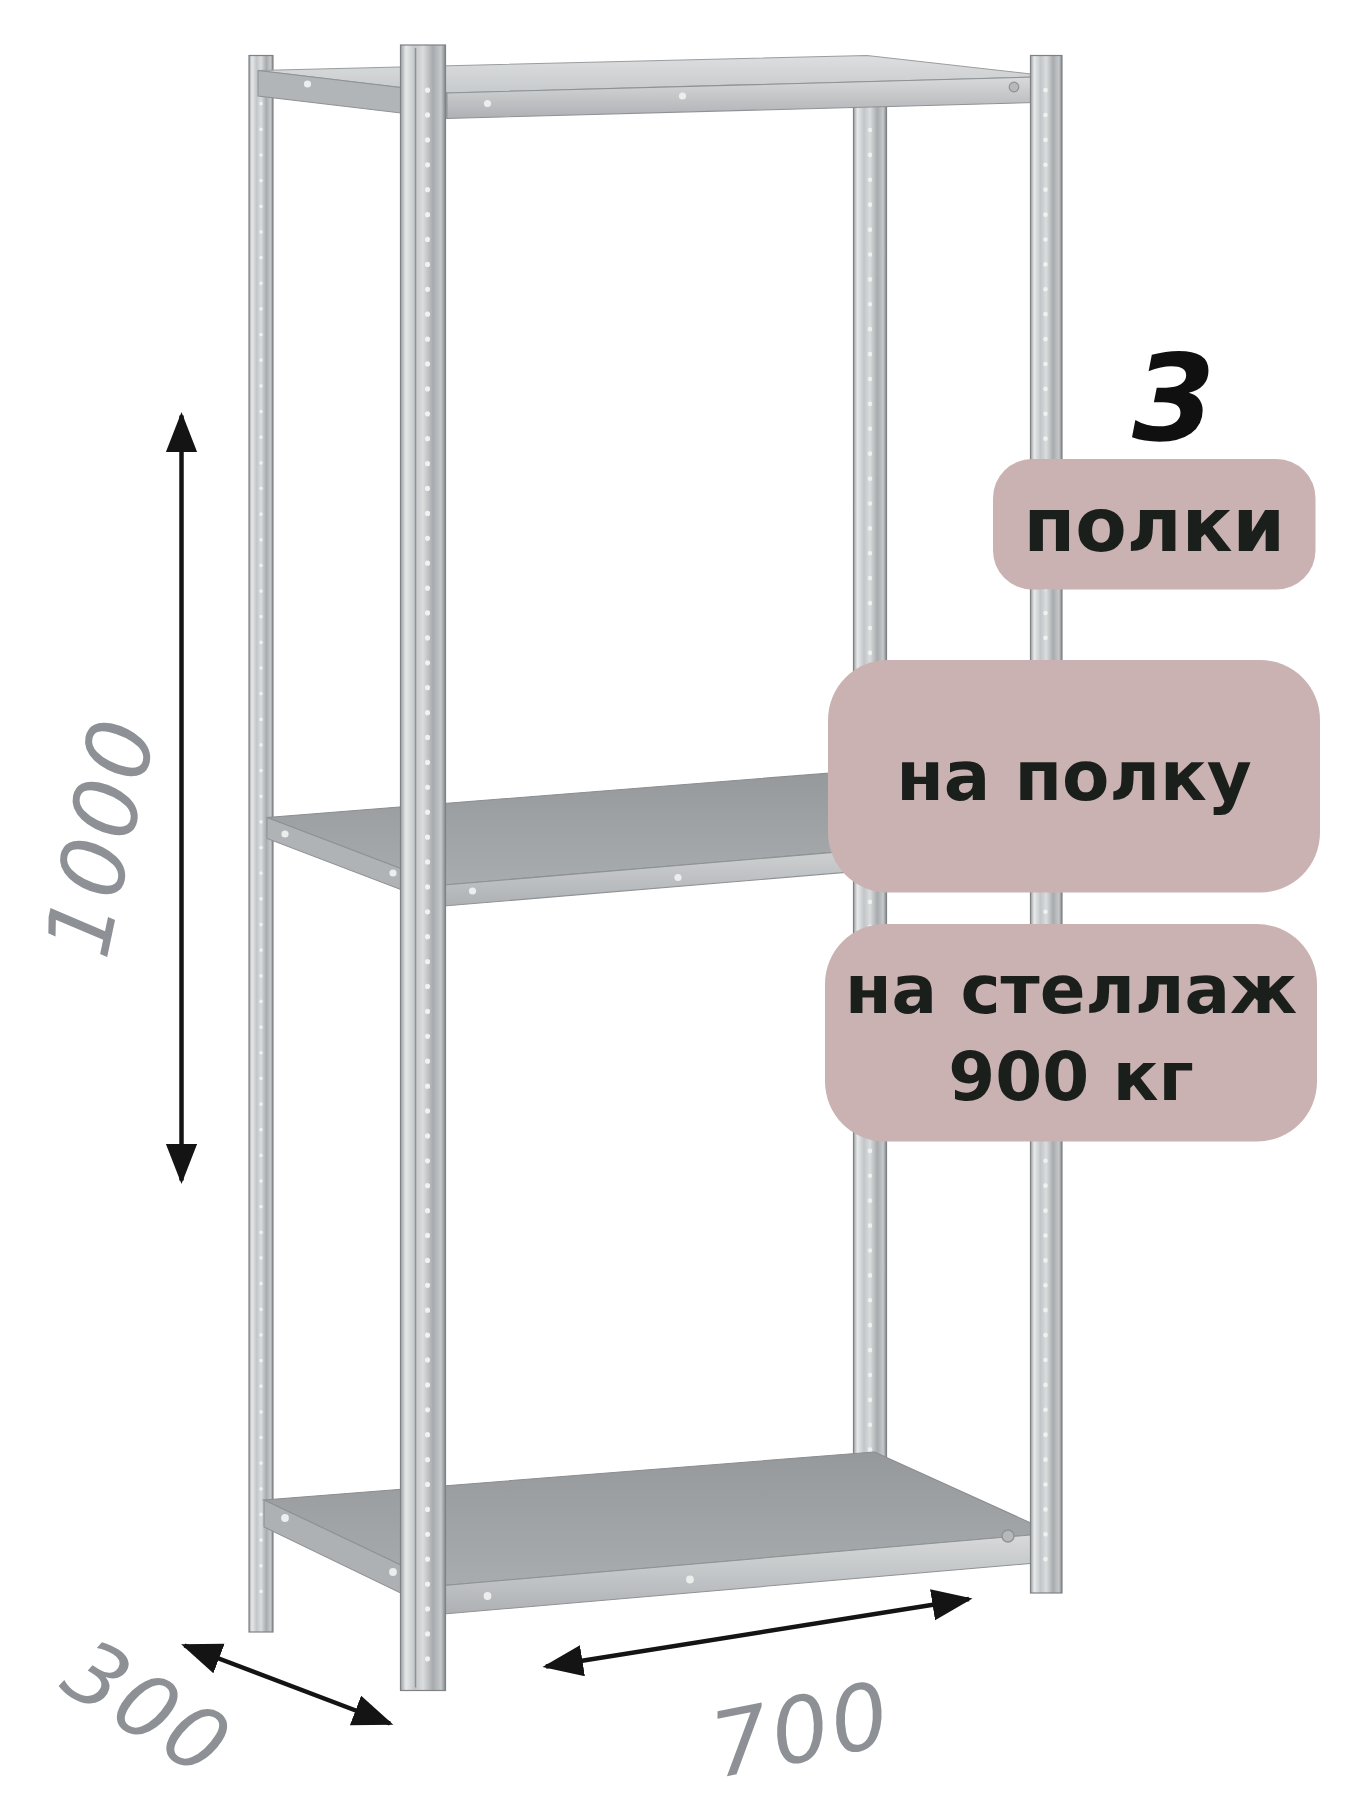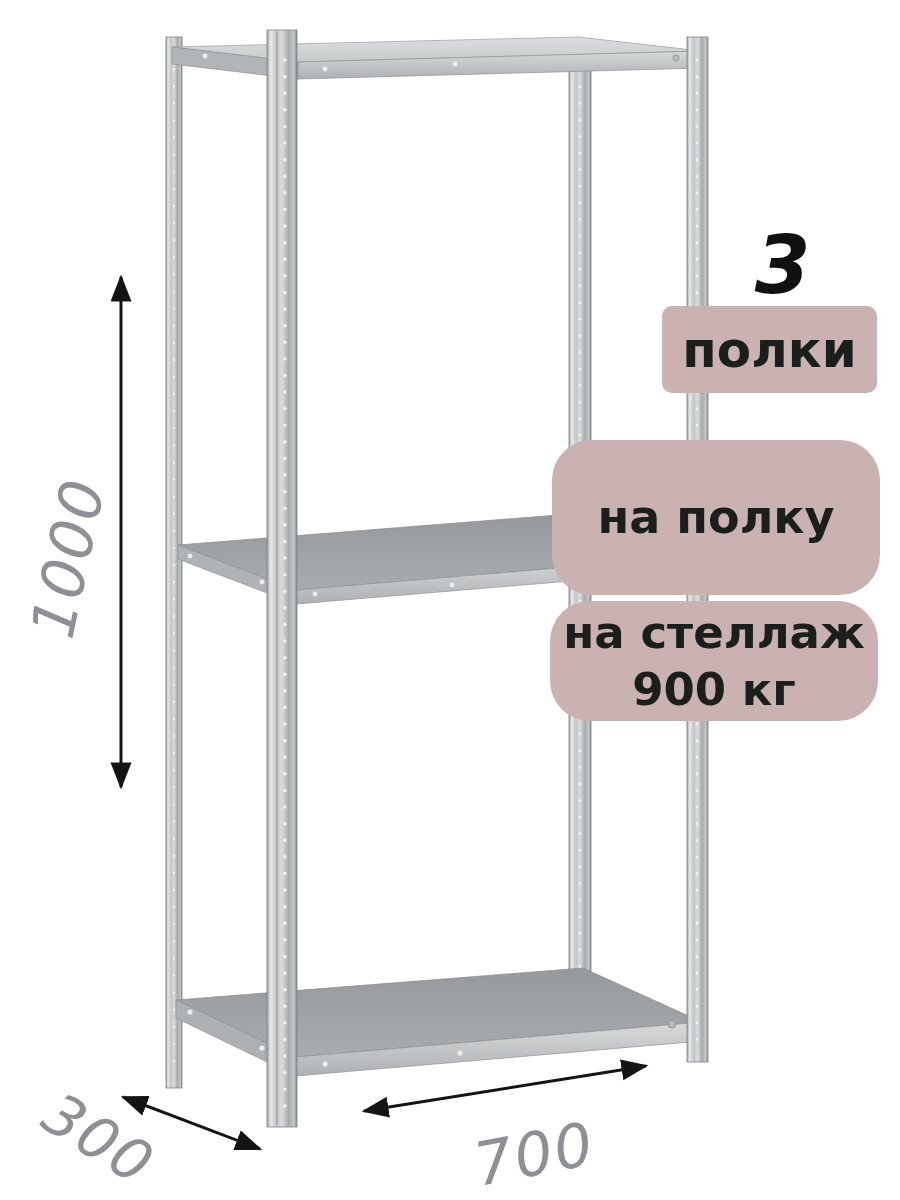--- a/index.html
+++ b/index.html
@@ -45,31 +45,31 @@
     position:absolute;
     background:#c9b2b1;
     color:#1b1f1b;
     font-weight:bold;
     text-align:center;
     display:flex;flex-direction:column;justify-content:center;
     box-sizing:border-box;
   }
   #badge-shelf-count{
     left:662px;top:306px;width:215px;height:87px;
-    border-radius:10px;
+    border-radius:26px;
     font-size:50px;
   }
   #badge-shelf-load{
     left:552px;top:440px;width:328px;height:155px;
     border-radius:40px;
     font-size:46px;line-height:1.27;
     padding:4px 8px;
   }
   #badge-rack-load{
-    left:550px;top:601px;width:328px;height:120px;
+    left:550px;top:616px;width:328px;height:145px;
     border-radius:40px;
     font-size:45px;line-height:1.27;
     padding:0 6px;
   }
 </style>
 </head>
 <body>
 
 <div id="canvas">
 

